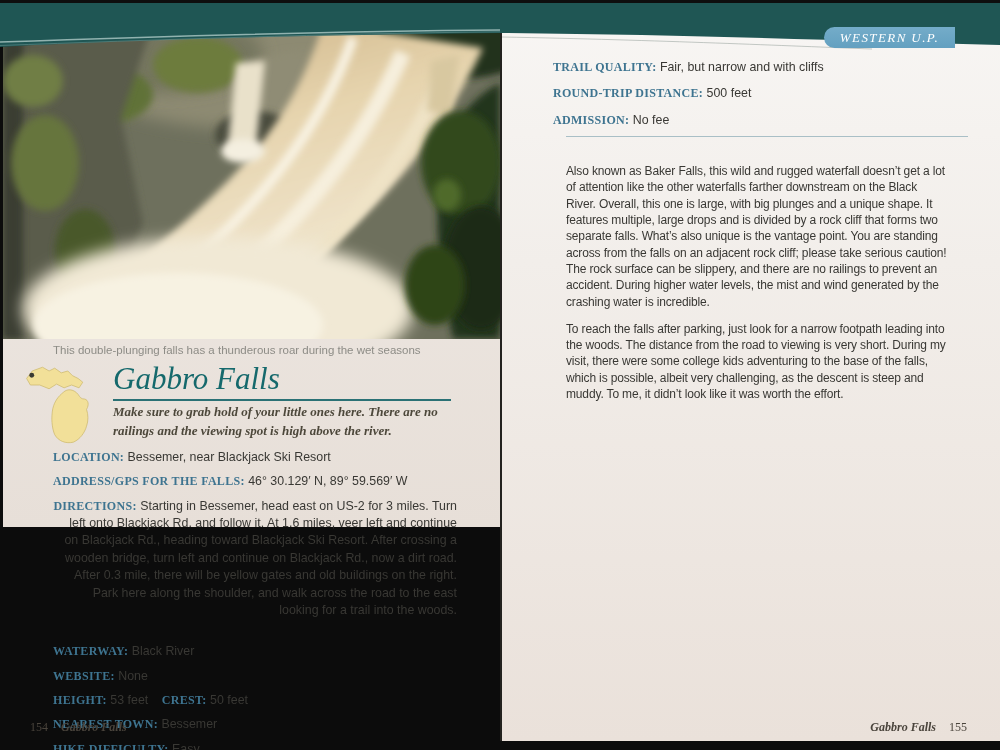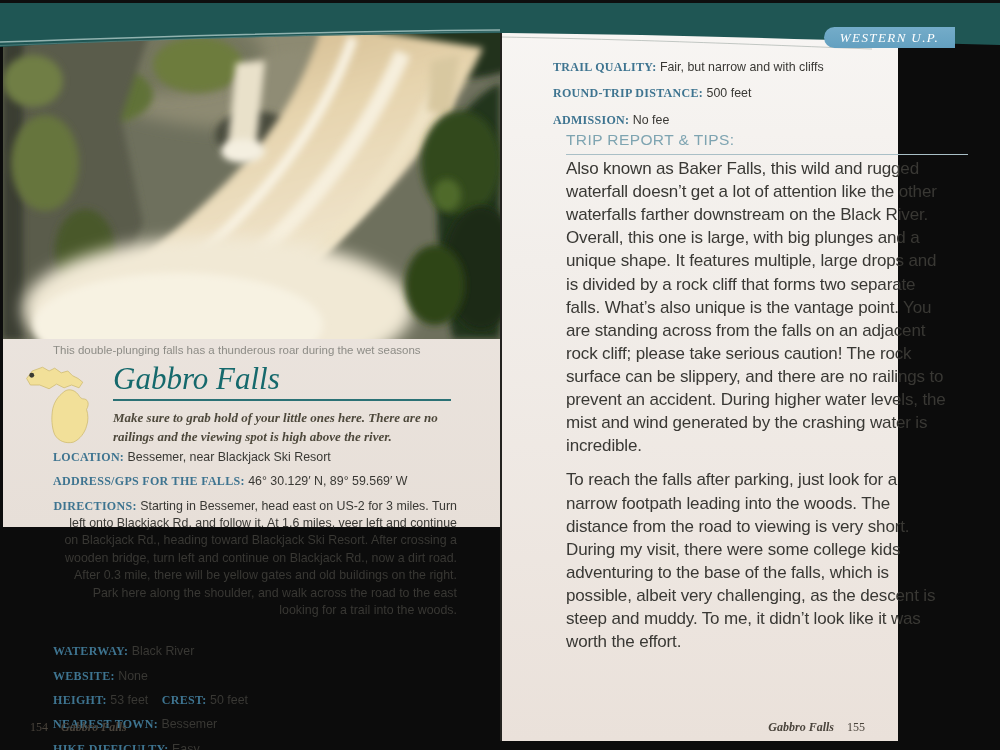--- a/index.html
+++ b/index.html
@@ -1,63 +1,63 @@
 <!DOCTYPE html>
 <html><head>
 <meta charset="utf-8">
 <style>
   html,body{margin:0;padding:0;background:#0c0c0c;}
   .stage{position:relative;width:1000px;height:750px;background:#0c0c0c;overflow:hidden;
          font-family:"Liberation Sans", sans-serif;}
   
   .page-left{position:absolute;left:3px;top:3px;width:497px;height:524px;
              background:linear-gradient(180deg,#ede7e1 0%,#ebe4de 55%,#e7dfd8 100%);}
-  .page-right{position:absolute;left:502px;top:3px;width:396px;height:738px;
+  .page-right{position:absolute;left:502px;top:3px;width:498px;height:738px;
               background:linear-gradient(180deg,#f8f6f4 0%,#f2eeea 35%,#eae1da 100%);}
   .divider{position:absolute;left:500px;top:3px;width:2px;height:738px;background:#23221f;}
   .bottom-bar{position:absolute;left:0;bottom:0;width:1000px;height:9px;background:#0c0c0c;}
   
   .band{position:absolute;left:0;top:0;width:1000px;height:62px;z-index:6;pointer-events:none;}
   .region-tab{position:absolute;left:824px;top:27px;width:131px;height:21px;z-index:7;
               background:linear-gradient(180deg,#74acc9,#63a0c0);
               border-radius:11px 0 0 11px;
               color:#ffffff;font-family:"Liberation Serif",serif;font-size:13px;
               letter-spacing:1.4px;text-align:center;line-height:21px;font-style:italic;}
   
   .photo{position:absolute;left:0;top:20px;width:497px;height:316px;overflow:hidden;z-index:1;}
   .photo svg{display:block;width:100%;height:100%;}
   .caption{position:absolute;left:50px;top:341px;font-size:11.5px;color:#8d8c86;z-index:2;}
   
   .map-icon{position:absolute;left:18px;top:353px;width:88px;height:88px;z-index:2;}
   .title-block{position:absolute;left:110px;top:358px;width:338px;z-index:2;}
   .falls-title{margin:0;font-family:"Liberation Serif",serif;font-style:italic;font-weight:500;
                font-size:31px;color:#15696c;line-height:1.15;}
   .title-rule{height:2px;background:#2b7175;margin-top:2px;}
-  .subtitle{margin-top:7px;font-family:"Liberation Serif",serif;font-style:italic;font-weight:700;
+  .subtitle{margin-top:1px;font-family:"Liberation Serif",serif;font-style:italic;font-weight:700;
             font-size:13px;color:#4d483b;line-height:1.5;}
   
   .details{position:absolute;left:50px;top:446px;width:404px;z-index:2;}
   .row{margin-bottom:7px;font-size:12.4px;color:#393834;line-height:1.4;}
   .lbl{font-family:"Liberation Serif",serif;font-weight:700;font-size:12px;
        color:#3e7490;letter-spacing:.3px;}
   .lbl2{margin-left:10px;}
   .para{margin:0 0 24px 0;text-align:right;}
   
   .footer{position:absolute;top:717px;z-index:2;font-family:"Liberation Serif",serif;
           font-size:12px;color:#4a443c;display:flex;gap:13px;align-items:flex-end;}
   .footer .running{font-style:italic;font-weight:700;}
   .footer-left{left:27px;}
   .footer-right{right:33px;}
   
   .stats{position:absolute;left:51px;top:56px;z-index:2;}
   .stats .row{margin-bottom:9px;}
   .trip{position:absolute;left:64px;top:128px;width:402px;z-index:2;}
   .trip-head{font-size:15.5px;color:#7ea4b1;letter-spacing:.4px;}
   .trip-rule{height:1px;background:#a9bfc6;margin-top:5px;}
-  .trip-body{margin-top:2px;width:382px;font-size:17px;letter-spacing:-0.15px;
+  .trip-body{margin-top:26px;width:382px;font-size:12px;letter-spacing:-0.15px;
              line-height:1.36;color:#393834;}
   .trip-body p{margin:0 0 11px 0;}
 </style>
 </head>
 <body>
 
 <div class="stage">
 
   <div class="page-left">
 
@@ -184,21 +184,20 @@
         <span class="lbl">ROUND-TRIP DISTANCE:</span>
         <span>500 feet</span>
       </div>
       <div class="row">
         <span class="lbl">ADMISSION:</span>
         <span>No fee</span>
       </div>
     </div>
 
     <div class="trip">
-      <div class="trip-head">TRIP REPORT &amp; TIPS:</div>
       <div class="trip-rule"></div>
       <div class="trip-body">
         <p>Also known as Baker Falls, this wild and rugged waterfall doesn’t get a lot of attention like the other waterfalls farther downstream on the Black River. Overall, this one is large, with big plunges and a unique shape. It features multiple, large drops and is divided by a rock cliff that forms two separate falls. What’s also unique is the vantage point. You are standing across from the falls on an adjacent rock cliff; please take serious caution! The rock surface can be slippery, and there are no railings to prevent an accident. During higher water levels, the mist and wind generated by the crashing water is incredible.</p>
         <p>To reach the falls after parking, just look for a narrow footpath leading into the woods. The distance from the road to viewing is very short. During my visit, there were some college kids adventuring to the base of the falls, which is possible, albeit very challenging, as the descent is steep and muddy. To me, it didn’t look like it was worth the effort.</p>
       </div>
     </div>
 
     <div class="footer footer-right">
       <span class="running">Gabbro Falls</span>
       <span>155</span>

